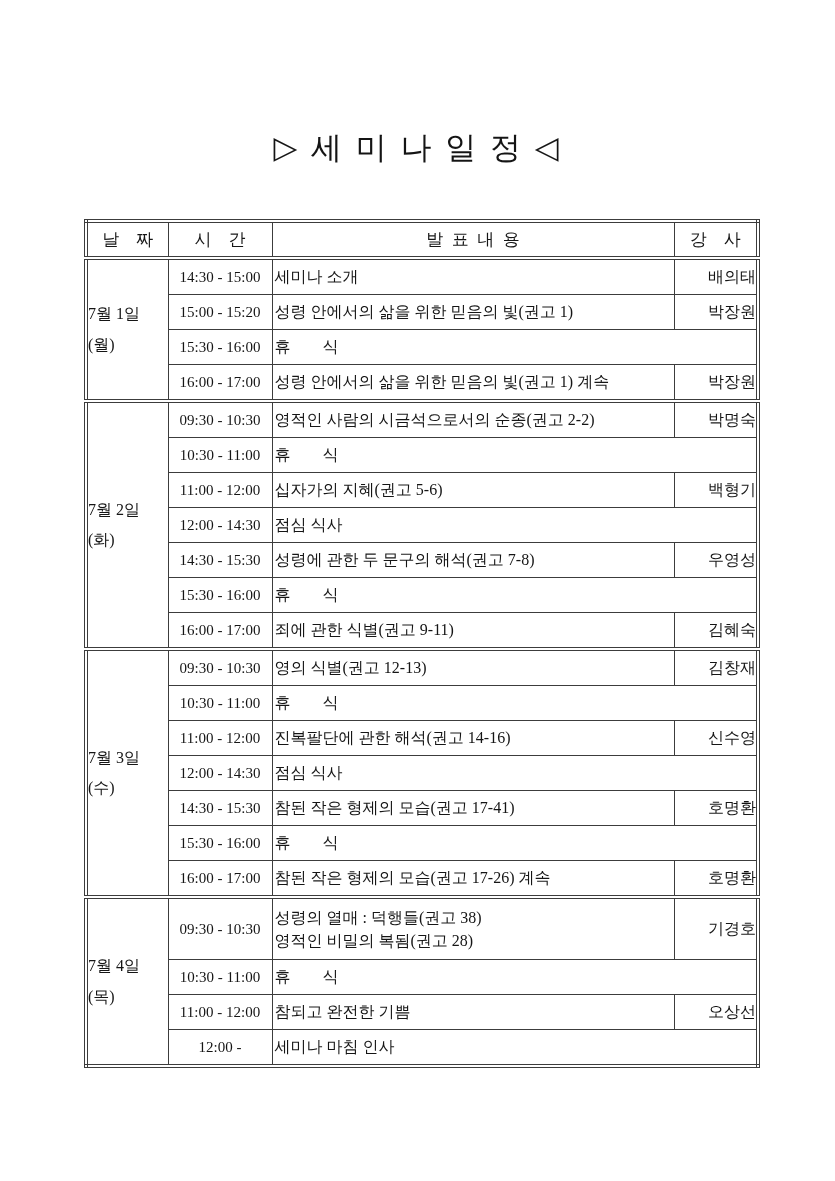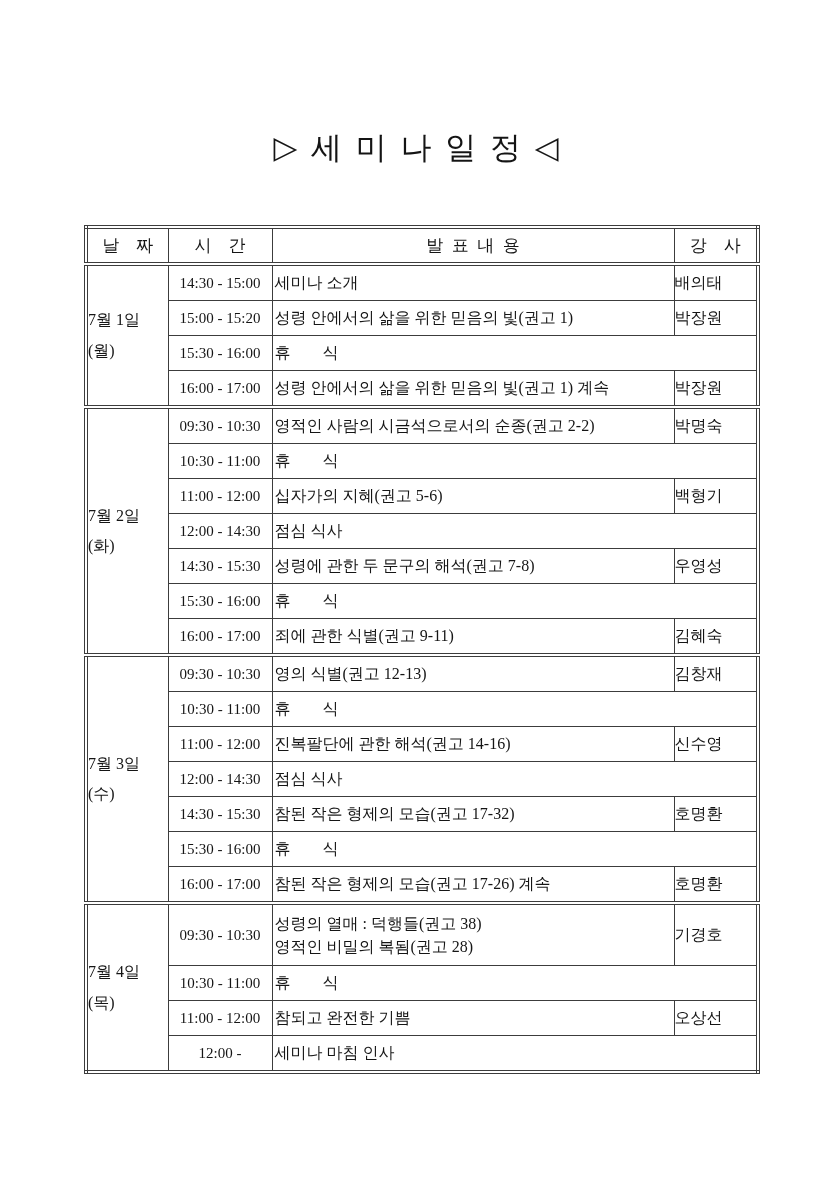--- a/index.html
+++ b/index.html
@@ -25,21 +25,21 @@
     text-align: center;
     font-size: 31px;
     font-weight: 400;
     letter-spacing: 3px;
     white-space: pre;
     color: #141414;
   }
   table.schedule {
     position: absolute;
     left: 84px;
-    top: 225px;
+    top: 219px;
     width: 672px;
     border-collapse: collapse;
     table-layout: fixed;
     border: 4px double #3c3c3c;
     font-size: 16px;
   }
   col.c-date    { width: 82px; }
   col.c-time    { width: 104px; }
   col.c-content { width: 402px; }
   col.c-speaker { width: 84px; }
@@ -69,21 +69,21 @@
     font-size: 15px;
   }
   td.content {
     text-align: left;
     padding-left: 2px;
     padding-right: 4px;
     white-space: pre-wrap;
     line-height: 1.45;
   }
   td.speaker {
-    text-align: left;
+    text-align: right;
     white-space: pre;
   }
   tr.tall td.time, tr.tall td.content, tr.tall td.speaker { height: 60px; }
 </style>
 </head>
 <body>
 
 <div class="page">
   <h1 class="title">▷ 세 미 나 일 정 ◁</h1>
 
@@ -170,21 +170,21 @@
           <td class="time">11:00 - 12:00</td>
           <td class="content">진복팔단에 관한 해석(권고 14-16)</td>
           <td class="speaker">신수영</td>
         </tr>
         <tr>
           <td class="time">12:00 - 14:30</td>
           <td class="content" colspan="2">점심 식사</td>
         </tr>
         <tr>
           <td class="time">14:30 - 15:30</td>
-          <td class="content">참된 작은 형제의 모습(권고 17-32)</td>
+          <td class="content">참된 작은 형제의 모습(권고 17-41)</td>
           <td class="speaker">호명환</td>
         </tr>
         <tr>
           <td class="time">15:30 - 16:00</td>
           <td class="content" colspan="2">휴        식</td>
         </tr>
         <tr>
           <td class="time">16:00 - 17:00</td>
           <td class="content">참된 작은 형제의 모습(권고 17-26) 계속</td>
           <td class="speaker">호명환</td>

